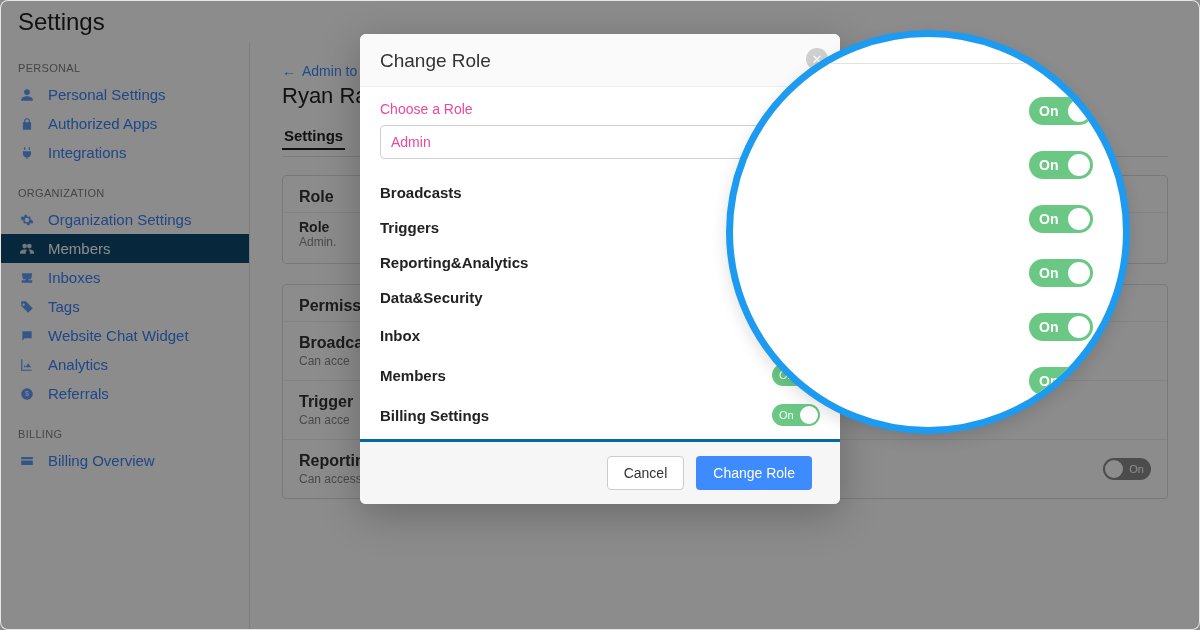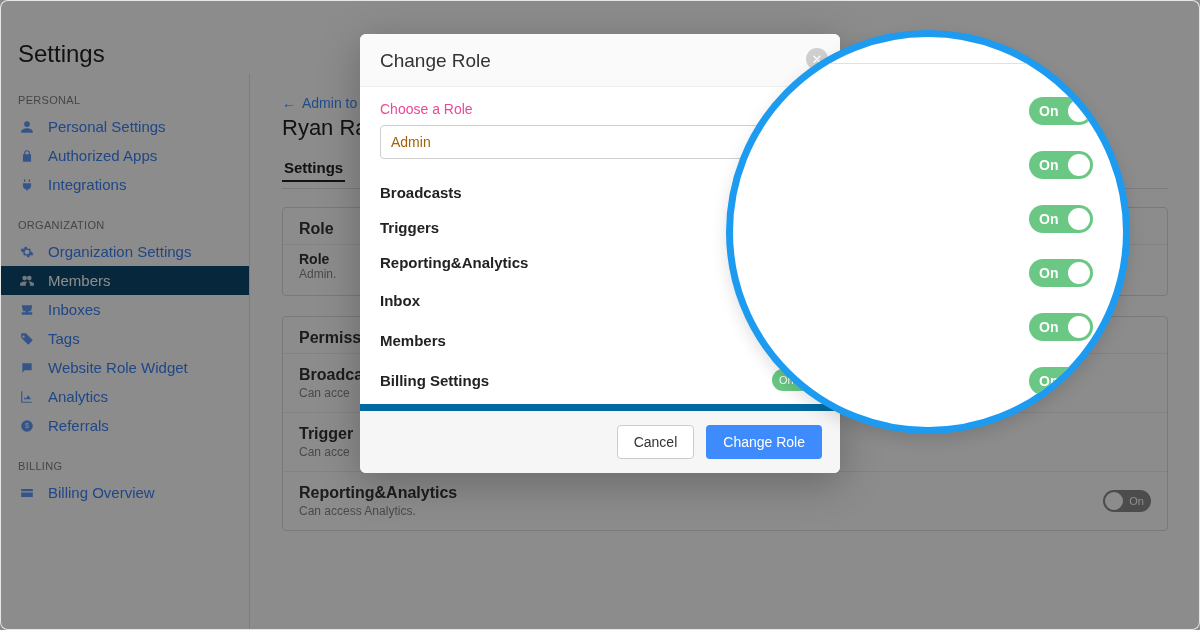--- a/index.html
+++ b/index.html
@@ -1,20 +1,20 @@
 <!DOCTYPE html>
 <html><head>
 <meta charset="utf-8">
 <style>
   * { box-sizing: border-box; margin: 0; padding: 0; }
   html, body { width: 1200px; height: 630px; overflow: hidden; font-family: -apple-system, BlinkMacSystemFont, "Segoe UI", Helvetica, Arial, sans-serif; background:#fff; }
   .stage { position: relative; width: 1200px; height: 630px; }
 
   
-  .app { position:absolute; inset:0; background:#fff; color:#333;margin-top:32px; }
+  .app { position:absolute; inset:0; background:#fff; color:#333; }
   .app-header { padding: 8px 18px 6px; font-size: 24px; font-weight: 500; color:#222; }
   .app-body { display:flex; height: calc(100% - 42px); }
 
   .sidebar { width: 250px; border-right:1px solid #e3e3e3; background:#fff; font-size:15px; color:#555; }
   .sidebar .section-label { font-size:11px; letter-spacing:0.3px; color:#7f7f7f; padding: 20px 18px 6px; text-transform: uppercase; }
   .sidebar .item { display:flex; align-items:center; gap:12px; padding:6px 18px; cursor:pointer; color:#3b82f6; }
   .sidebar .item.active { background:#0e4870; color:#fff; }
   .sidebar .ico { width:18px; display:inline-flex; justify-content:center; color:inherit; opacity:.8; }
 
   .content { flex:1; padding: 20px 32px; background:#fff; }
@@ -39,23 +39,23 @@
   
   .modal {
     position:absolute; left:50%; top:34px; transform:translateX(-50%);
     width:480px; background:#fff; border-radius:6px; box-shadow:0 10px 40px rgba(0,0,0,0.25);
     overflow:hidden;
   }
   .modal-header { padding:16px 20px 14px; font-size:19px; color:#333; border-bottom:1px solid #eee; background:#fafafa; position:relative; }
   .modal-close { position:absolute; right:12px; top:14px; width:22px; height:22px; border-radius:50%; background:#cfcfcf; color:#fff; display:flex; align-items:center; justify-content:center; font-size:13px; cursor:pointer;}
   .modal-body { padding:14px 20px 4px; }
   .field-label { font-size:14px; color:#ec4899; margin-bottom:8px; }
-  .select { border:1px solid #d0d0d0; border-radius:4px; padding:8px 10px; font-size:14px; color:#a16207; background:#fff; margin-bottom:16px; cursor:pointer; }
+  .select { border:1px solid #d0d0d0; border-radius:4px; padding:8px 10px; font-size:14px; color:#ec4899; background:#fff; margin-bottom:16px; cursor:pointer; }
   .perm-list .pitem { display:flex; align-items:center; justify-content:space-between; padding:9px 0; font-size:15px; font-weight:600; color:#222;}
-  .modal-footer { padding:14px 18px; background:#f6f6f6; border-top:7px solid #0369a1; display:flex; justify-content:flex-end; gap:12px;}
+  .modal-footer { padding:14px 28px; background:#f6f6f6; border-top:3px solid #0369a1; display:flex; justify-content:flex-end; gap:12px;}
   .btn { padding:8px 16px; border-radius:4px; font-size:14px; cursor:pointer; border:1px solid transparent;}
   .btn-default { background:#fff; border-color:#ccc; color:#333; }
   .btn-primary { background:#3d8bfd; color:#fff; }
 
   
   .toggle { width:48px; height:22px; background:#6ac884; border-radius:22px; position:relative; color:#fff; font-size:11px; display:flex; align-items:center; cursor:pointer; padding-left:7px; font-weight:500;}
   .toggle.off { background:#8b8b8b; }
   .toggle::after{ content:""; position:absolute; right:2px; top:2px; width:18px; height:18px; background:#fff; border-radius:50%; }
   .toggle.off::after{ right:auto; left:2px; }
   .toggle.off { padding-left:0; padding-right:7px; justify-content:flex-end; }
@@ -144,21 +144,21 @@
               </svg>
             </span>
           <span>Tags</span>
         </div>
         <div class="item">
           <span class="ico">
               <svg width="14" height="14" viewBox="0 0 24 24" fill="currentColor">
                 <path d="M4 4h16v12H8l-4 4z"></path>
               </svg>
             </span>
-          <span>Website Role Widget</span>
+          <span>Website Chat Widget</span>
         </div>
         <div class="item">
           <span class="ico">
               <svg width="14" height="14" viewBox="0 0 24 24" fill="currentColor">
                 <path d="M4 20h16v2H2V2h2zM7 12l3 3 4-6 5 7H7z"></path>
               </svg>
             </span>
           <span>Analytics</span>
         </div>
         <div class="item">
@@ -244,20 +244,23 @@
           <div class="pitem">
             <span>Broadcasts</span>
           </div>
           <div class="pitem">
             <span>Triggers</span>
           </div>
           <div class="pitem">
             <span>Reporting&amp;Analytics</span>
           </div>
           <div class="pitem">
+            <span>Data&amp;Security</span>
+          </div>
+          <div class="pitem">
             <span>Inbox</span>
             <div class="toggle">On</div>
           </div>
           <div class="pitem">
             <span>Members</span>
             <div class="toggle">On</div>
           </div>
           <div class="pitem">
             <span>Billing Settings</span>
             <div class="toggle">On</div>

